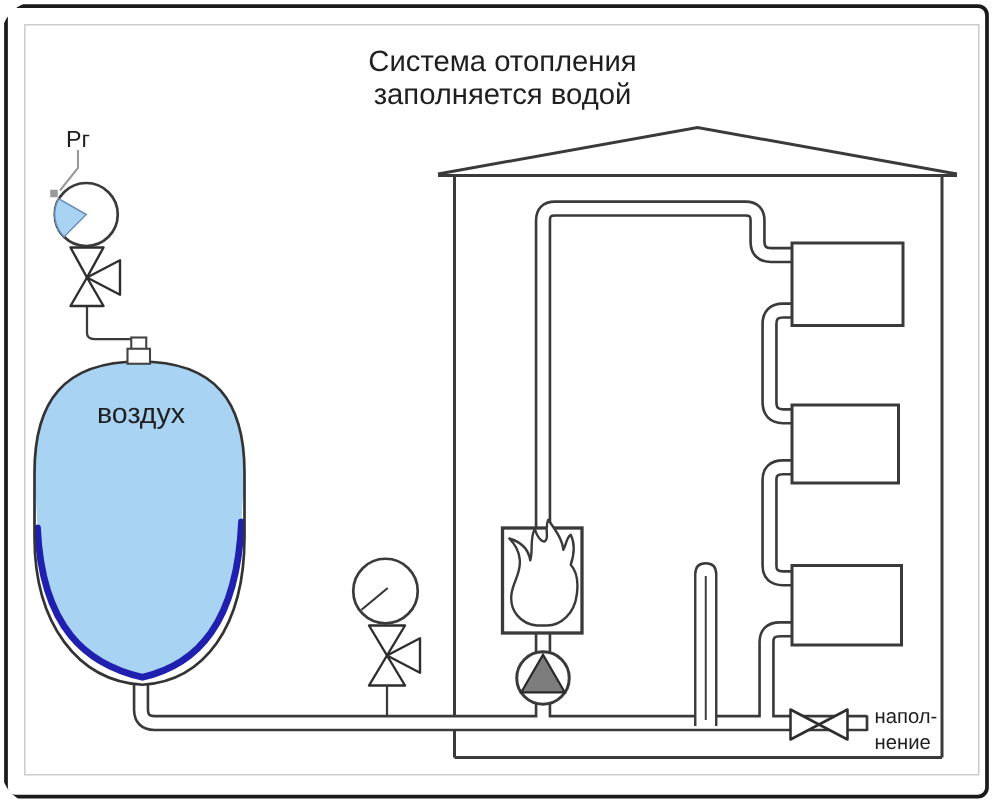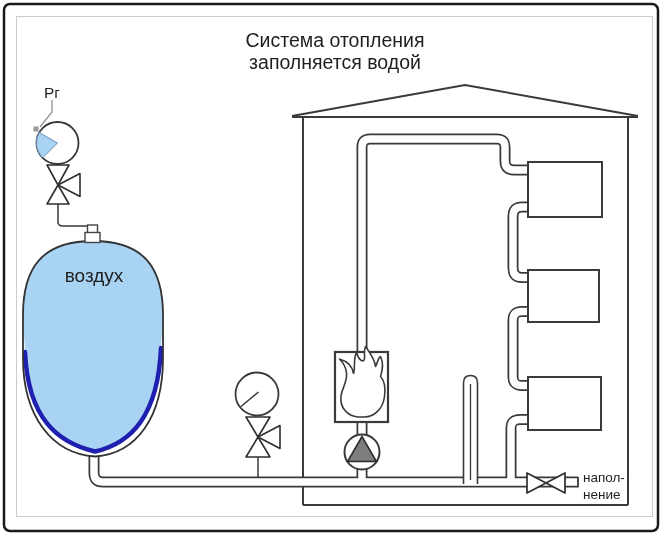--- a/index.html
+++ b/index.html
@@ -2,20 +2,21 @@
 <html><head>
 <meta charset="utf-8">
 <style>
   html,body{margin:0;padding:0;background:#fff;}
   .screenshot{
     position:relative;
     width:671px;height:537px;
     background:#ffffff;
     font-family:"Liberation Sans", sans-serif;
     overflow:hidden;
+    border-radius:27px;
   }
   .screenshot svg{position:absolute;left:0;top:0;}
   svg text{font-family:"Liberation Sans", sans-serif; fill:#1f1f1f;}
   .title-text{font-size:19.5px;}
   .air-text{font-size:19px;}
   .pg-text{font-size:15.5px;}
   .fill-text{font-size:13.5px;}
 </style>
 </head>
 <body>

